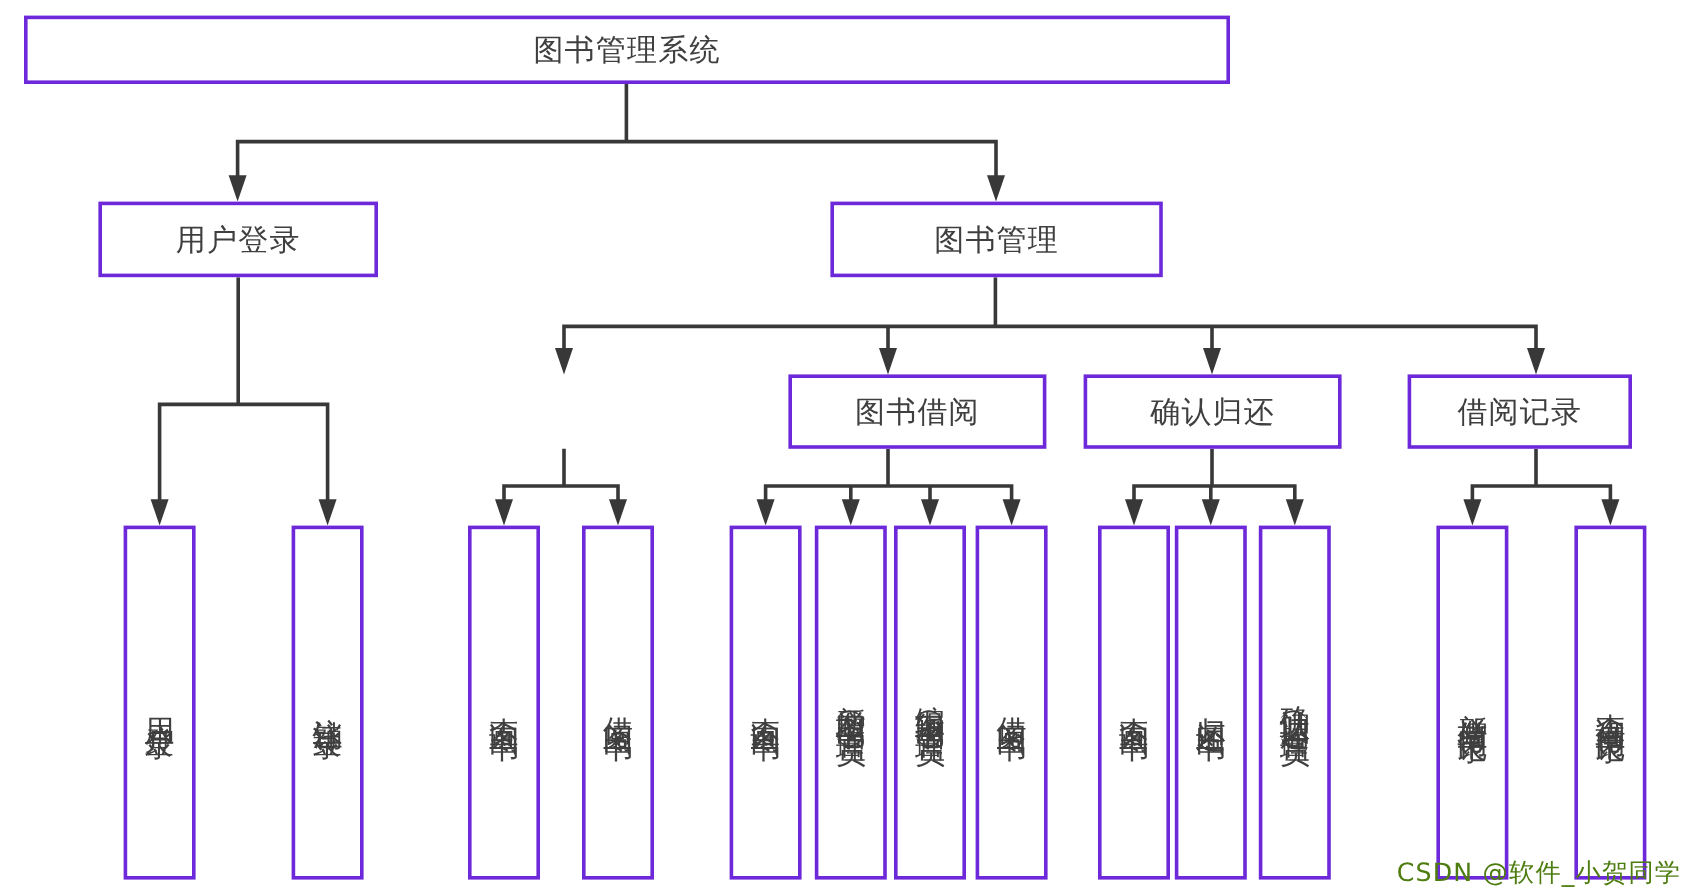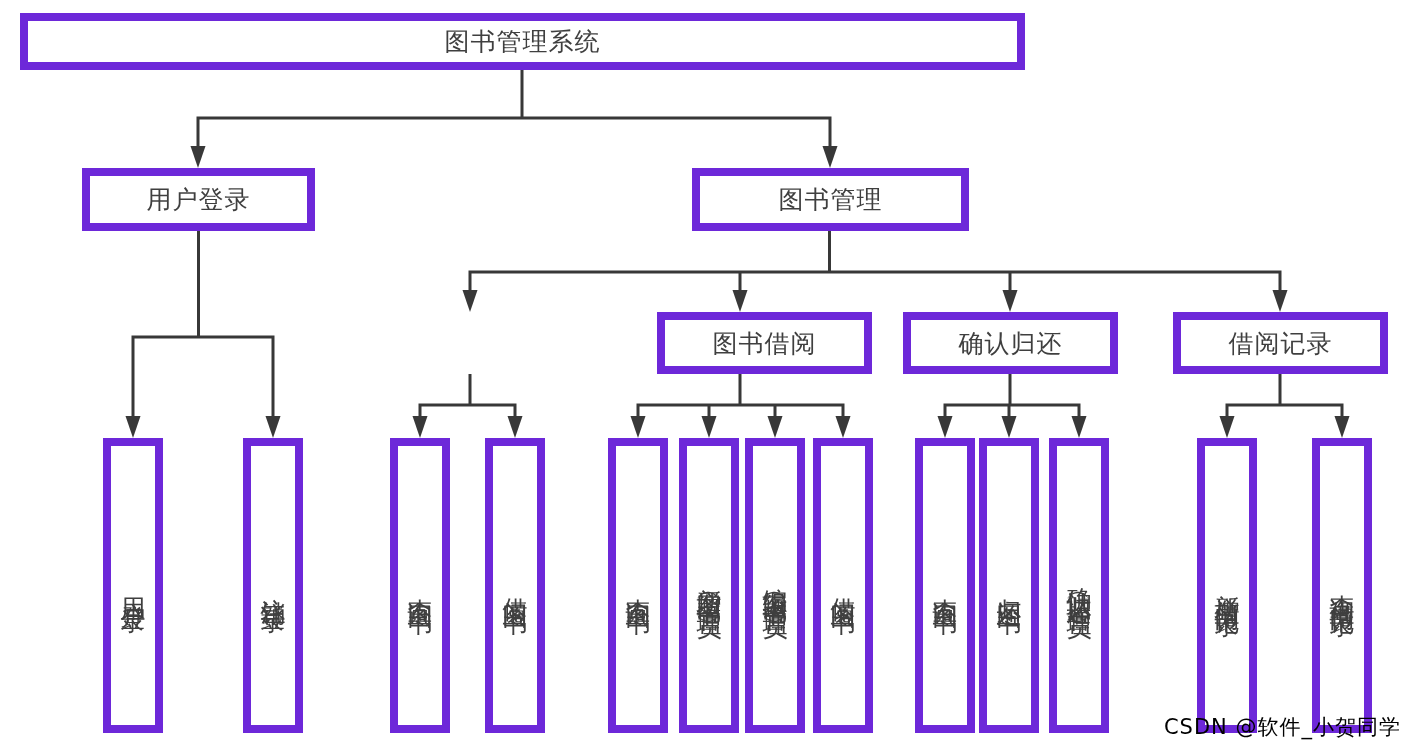--- a/index.html
+++ b/index.html
@@ -16,42 +16,42 @@
   .connectors path{
     stroke:#383838;stroke-width:3;fill:none;
   }
   .connectors polygon{
     fill:#383838;stroke:none;
   }
   .box{
     position:absolute;
     box-sizing:border-box;
     background:#ffffff;
-    border:8px solid #6d28d9;
+    border:3px solid #6d28d9;
     display:flex;align-items:center;justify-content:center;
     color:#3f3f3f;
     font-size:25px;
     font-weight:500;
     letter-spacing:1px;
     text-align:center;
     z-index:2;
   }
   .leaf span{
     writing-mode:vertical-rl;
     text-orientation:mixed;
     letter-spacing:4px;
     line-height:1;
     white-space:nowrap;
   }
   .watermark{
     position:absolute;
     right:4px;top:713px;
     font-size:21px;
     letter-spacing:1px;
-    color:#000000;
+    color:#4d7c0f;
     z-index:5;
     white-space:nowrap;
   }
 </style>
 </head>
 <body>
 
 <div class="canvas">
 
   <svg class="connectors" width="1405" height="747" viewBox="0 0 1405 747" xmlns="http://www.w3.org/2000/svg">
@@ -107,21 +107,21 @@
   <div class="box" style="left:692px;top:168px;width:277px;height:63px">
     <span>图书管理</span>
   </div>
 
   <div class="box" style="left:657px;top:312px;width:215px;height:62px">
     <span>图书借阅</span>
   </div>
   <div class="box" style="left:903px;top:312px;width:215px;height:62px">
     <span>确认归还</span>
   </div>
-  <div class="box" style="left:1173px;top:312px;width:215px;height:62px">
+  <div class="box" style="left:1173px;top:312px;width:187px;height:62px">
     <span>借阅记录</span>
   </div>
 
   <div class="box leaf" style="left:103px;top:438px;width:60px;height:295px">
     <span>用户登录</span>
   </div>
   <div class="box leaf" style="left:243px;top:438px;width:60px;height:295px">
     <span>注销登录</span>
   </div>
 

